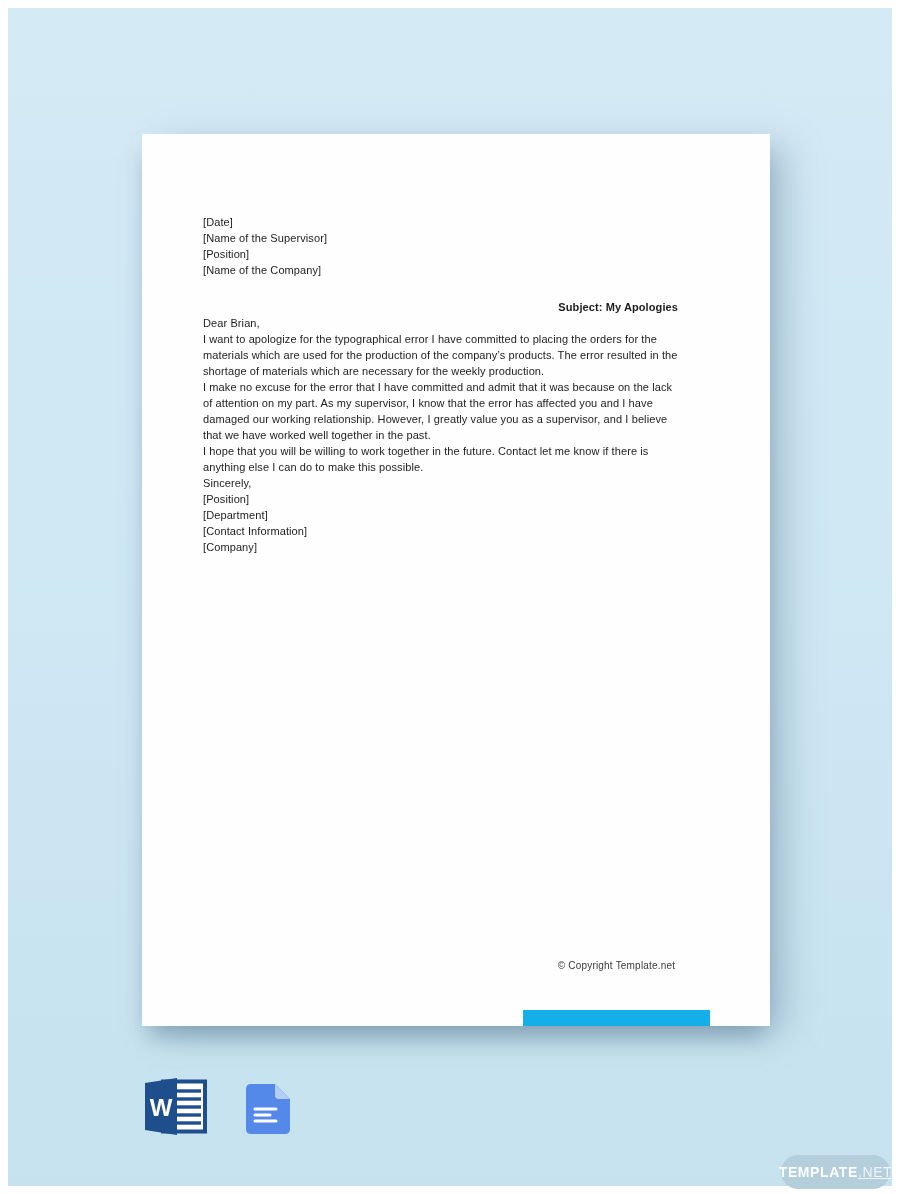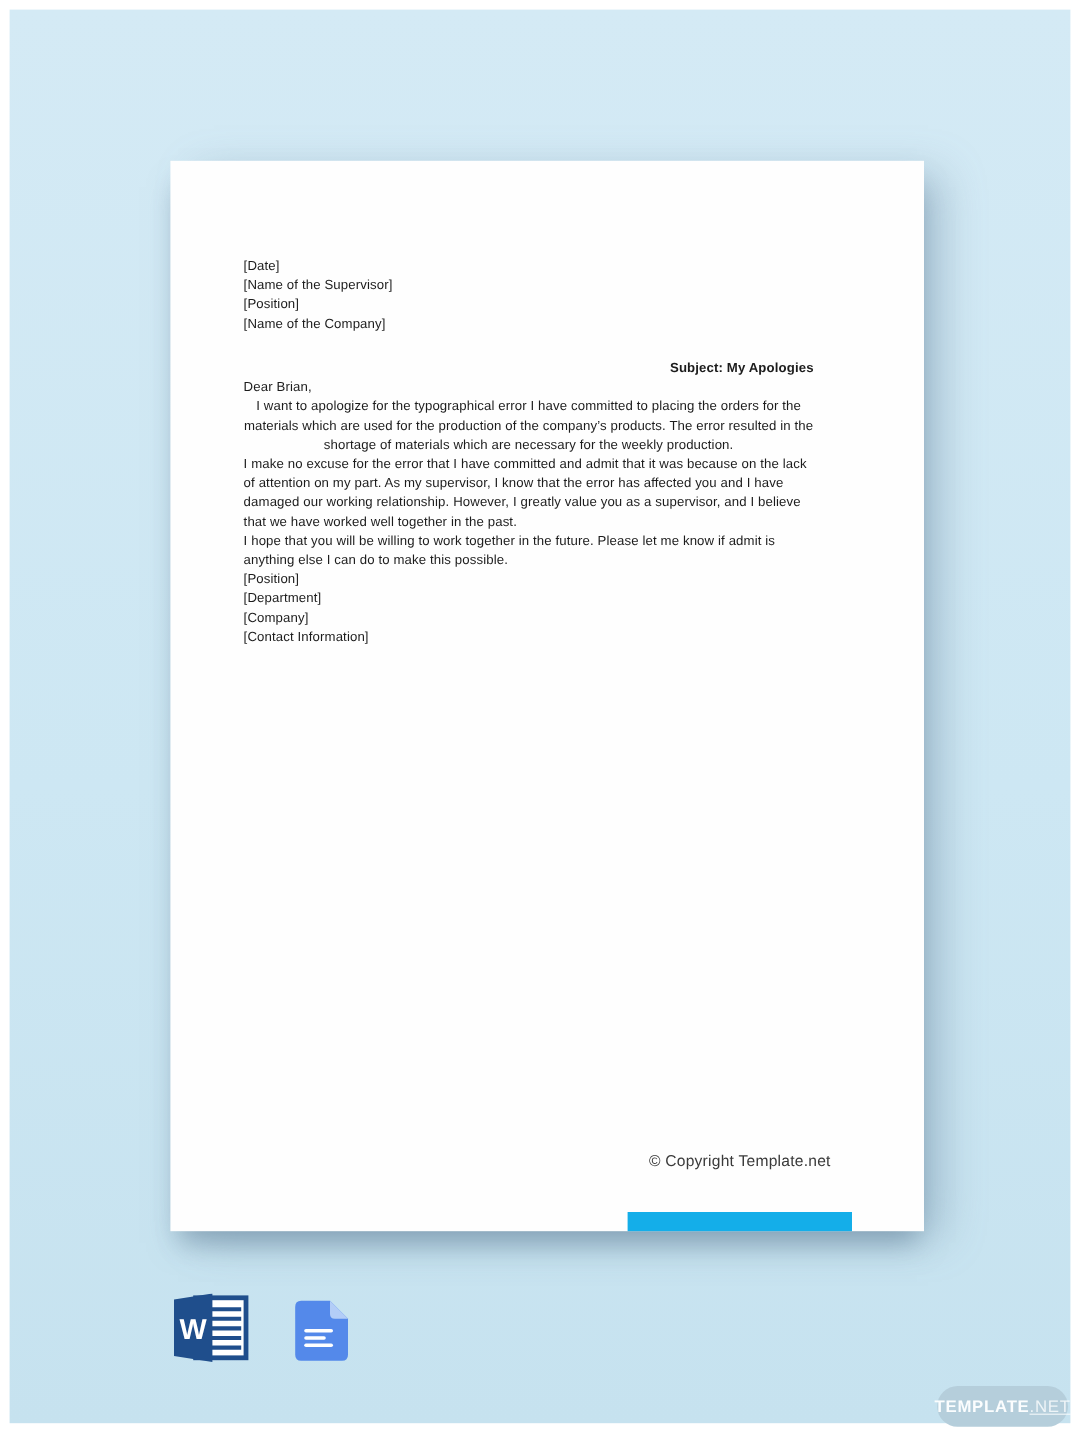--- a/index.html
+++ b/index.html
@@ -25,28 +25,28 @@
     position:absolute; left:61px; top:80px; width:475px;
     font-size:11px; line-height:16px; color:#1c1c1c;
     letter-spacing:.1px;
   }
   .letter p { margin:0; }
   .line { min-height:16px; }
   .m-date      { margin-bottom:30px; }
   .m-recipient { margin-bottom:21px; }
   .m-subject   { margin-bottom:51px; font-weight:bold;text-align:right; }
   .m-salute    { margin-bottom:31px; }
-  .m-p1        { margin-bottom:18px;text-align:center; }
+  .m-p1        { margin-bottom:18px; }
   .m-p2        { margin-bottom:17px; }
   .m-p3        { margin-bottom:49px; }
   .m-closing   { margin-bottom:50px; }
 
   .copyright {
     position:absolute; left:381px; top:826px; width:187px;
-    text-align:center; font-size:13px; color:#3a3a3a; letter-spacing:.2px;
+    text-align:center; font-size:10px; color:#3a3a3a; letter-spacing:.2px;
   }
   .accent-bar {
     position:absolute; left:381px; bottom:0; width:187px; height:16px;
     background:#14aee9;
   }
 
   
   .file-icons { position:absolute; left:135px; top:1070px; display:flex; align-items:flex-end; gap:31px; }
   .file-icon  { display:block; cursor:pointer; }
 
@@ -77,28 +77,29 @@
         </div>
 
         <p class="m-subject">Subject: My Apologies</p>
 
         <p class="m-salute">Dear Brian,</p>
 
         <p class="m-p1">I want to apologize for the typographical error I have committed to placing the orders for the materials which are used for the production of the company’s products. The error resulted in the shortage of materials which are necessary for the weekly production.</p>
 
         <p class="m-p2">I make no excuse for the error that I have committed and admit that it was because on the lack of attention on my part. As my supervisor, I know that the error has affected you and I have damaged our working relationship. However, I greatly value you as a supervisor, and I believe that we have worked well together in the past.</p>
 
-        <p class="m-p3">I hope that you will be willing to work together in the future. Please let me know if admit is anything else I can do to make this possible.</p>
+        <p class="m-p3">I hope that you will be willing to work together in the future. Contact let me know if there is anything else I can do to make this possible.</p>
 
+        <p class="m-closing">Sincerely,</p>
 
         <div>
           <div class="line">[Position]</div>
           <div class="line">[Department]</div>
+          <div class="line">[Contact Information]</div>
           <div class="line">[Company]</div>
-          <div class="line">[Contact Information]</div>
         </div>
       </div>
 
       <div class="copyright">© Copyright Template.net</div>
 
       <div class="accent-bar"></div>
     </div>
 
     <div class="file-icons">
 

